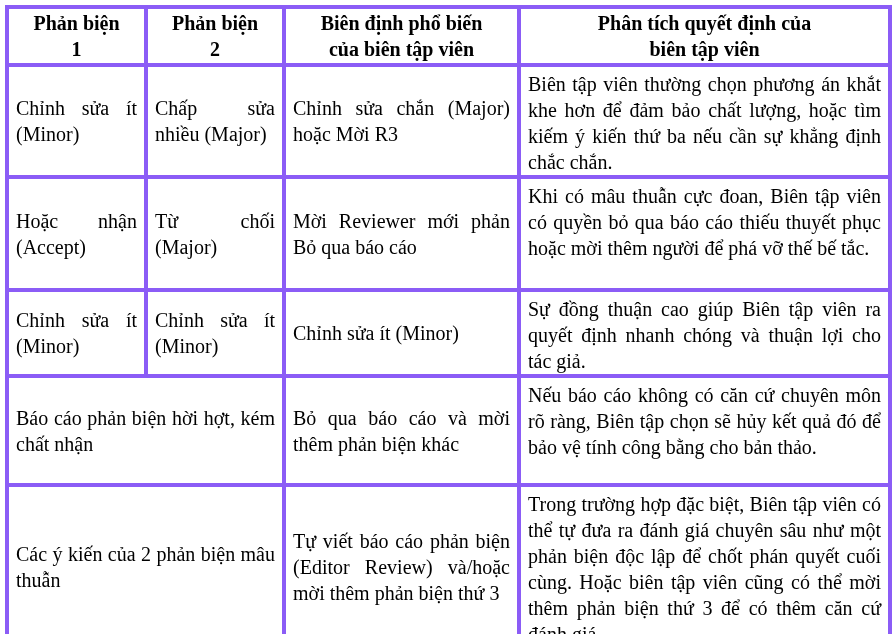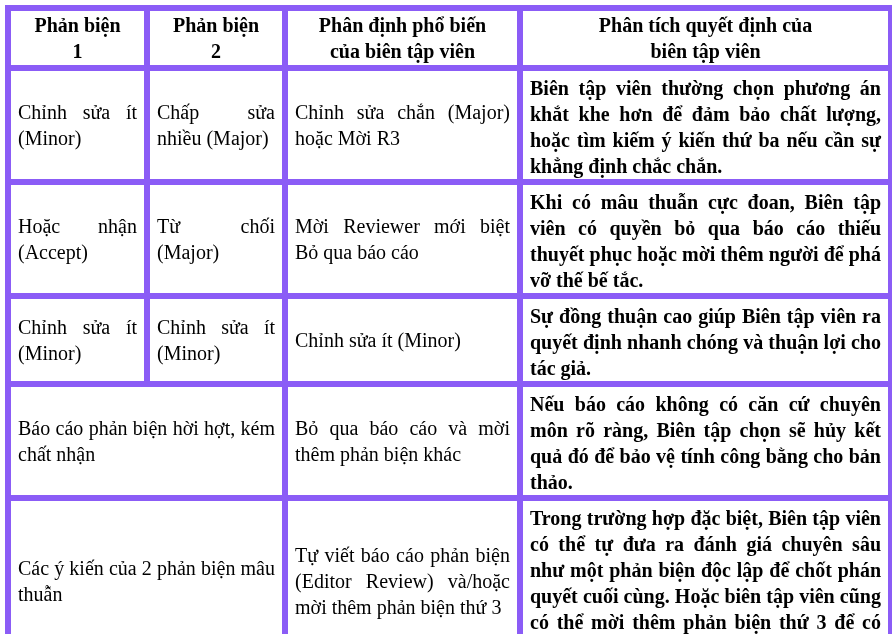--- a/index.html
+++ b/index.html
@@ -17,21 +17,21 @@
     border-collapse: collapse;
     table-layout: fixed;
     width: 883px;
     margin: 5px 0 0 5px;
     border: 3px solid #000000;
     font-size: 20px;
     line-height: 26px;
   }
   .review-table th,
   .review-table td {
-    border: 6px solid #8b5cf6;
+    border: 4px solid #8b5cf6;
     overflow: hidden;
     box-sizing: border-box;
   }
   .review-table th {
     font-weight: bold;
     text-align: center;
     vertical-align: middle;
     white-space: pre-line;
     padding: 1px 4px;
   }
@@ -39,21 +39,20 @@
     text-align: justify;
     padding: 2px 7px;
   }
   
   .review-table td.cmid { vertical-align: middle; margin-left: 20px; }
   
   .review-table td.ctop {
     vertical-align: top;
     padding-top: 4px;
     padding-bottom: 0;
-    font-weight: bold;
   }
   tr.rh  { height: 52px; }
   tr.r1  { height: 111px; }
   tr.r2  { height: 113px; }
   tr.r3  { height: 75px; }
   tr.r4  { height: 109px; }
   tr.r5  { height: 164px; }
 </style>
 </head>
 <body>
@@ -64,37 +63,37 @@
     <col style="width:138px">
     <col style="width:235px">
     <col style="width:371px">
   </colgroup>
   <thead>
     <tr class="rh">
       <th>Phản biện
 1</th>
       <th>Phản biện
 2</th>
-      <th>Phân định phổ biến
+      <th>Biên định phổ biến
 của biên tập viên</th>
       <th>Phân tích quyết định của
 biên tập viên</th>
     </tr>
   </thead>
   <tbody>
     <tr class="r1">
       <td class="cmid">Chỉnh sửa ít (Minor)</td>
       <td class="cmid">Chấp sửa nhiều (Major)</td>
       <td class="cmid">Chỉnh sửa chắn (Major) hoặc Mời R3</td>
       <td class="ctop">Biên tập viên thường chọn phương án khắt khe hơn để đảm bảo chất lượng, hoặc tìm kiếm ý kiến thứ ba nếu cần sự khẳng định chắc chắn.</td>
     </tr>
     <tr class="r2">
       <td class="cmid">Hoặc nhận (Accept)</td>
       <td class="cmid">Từ chối (Major)</td>
-      <td class="cmid">Mời Reviewer mới biệt Bỏ qua báo cáo</td>
+      <td class="cmid">Mời Reviewer mới phản Bỏ qua báo cáo</td>
       <td class="ctop">Khi có mâu thuẫn cực đoan, Biên tập viên có quyền bỏ qua báo cáo thiếu thuyết phục hoặc mời thêm người để phá vỡ thế bế tắc.</td>
     </tr>
     <tr class="r3">
       <td class="cmid">Chỉnh sửa ít (Minor)</td>
       <td class="cmid">Chỉnh sửa ít (Minor)</td>
       <td class="cmid">Chỉnh sửa ít (Minor)</td>
       <td class="ctop">Sự đồng thuận cao giúp Biên tập viên ra quyết định nhanh chóng và thuận lợi cho tác giả.</td>
     </tr>
     <tr class="r4">
       <td class="cmid" colspan="2">Báo cáo phản biện hời hợt, kém chất nhận</td>

